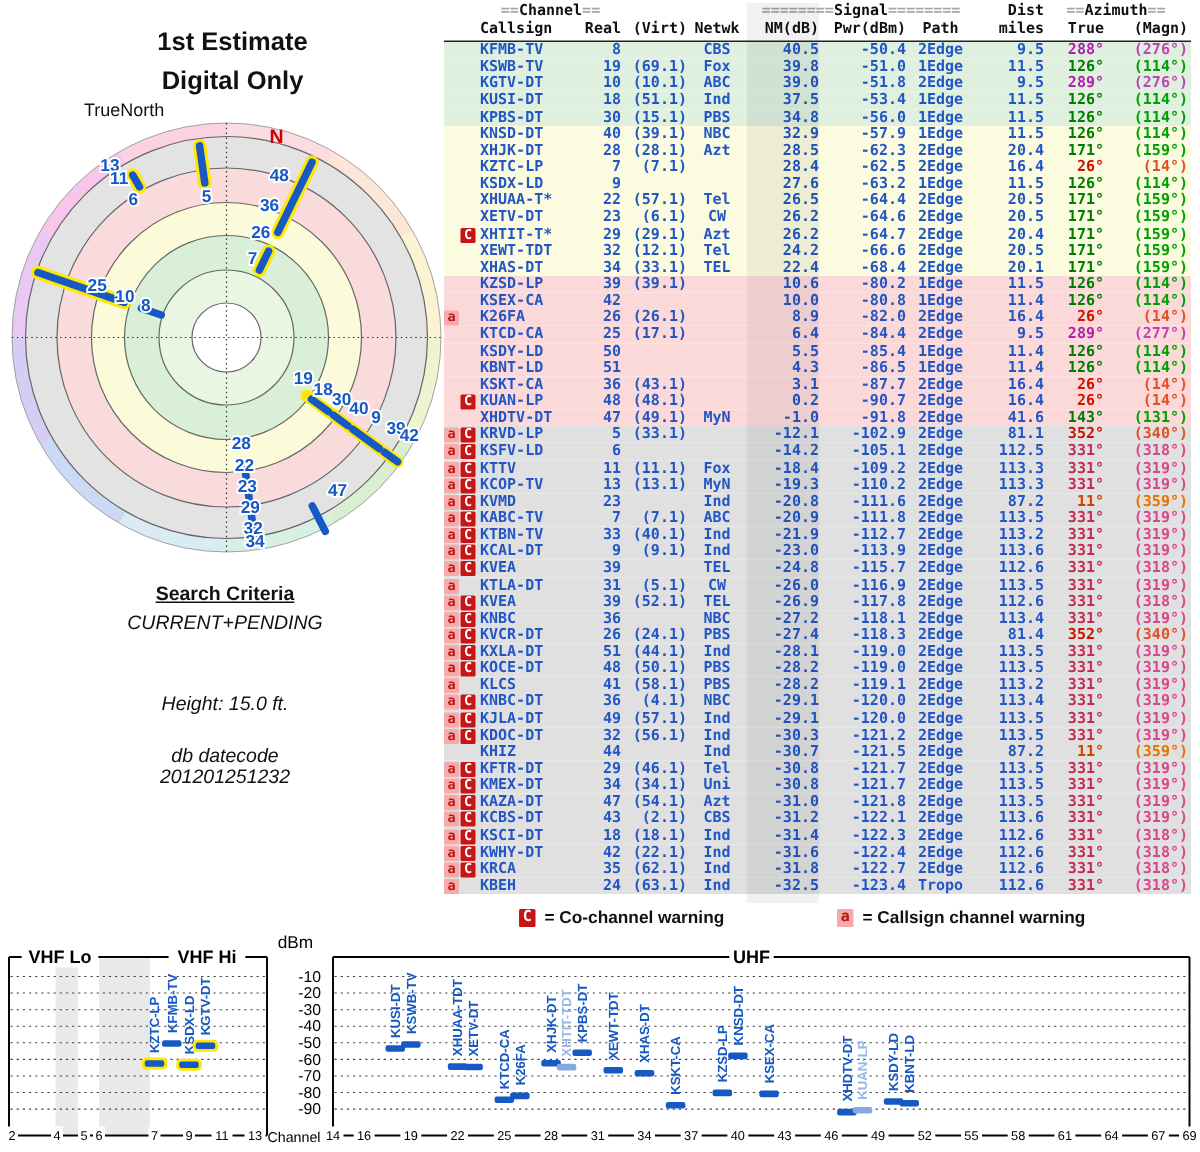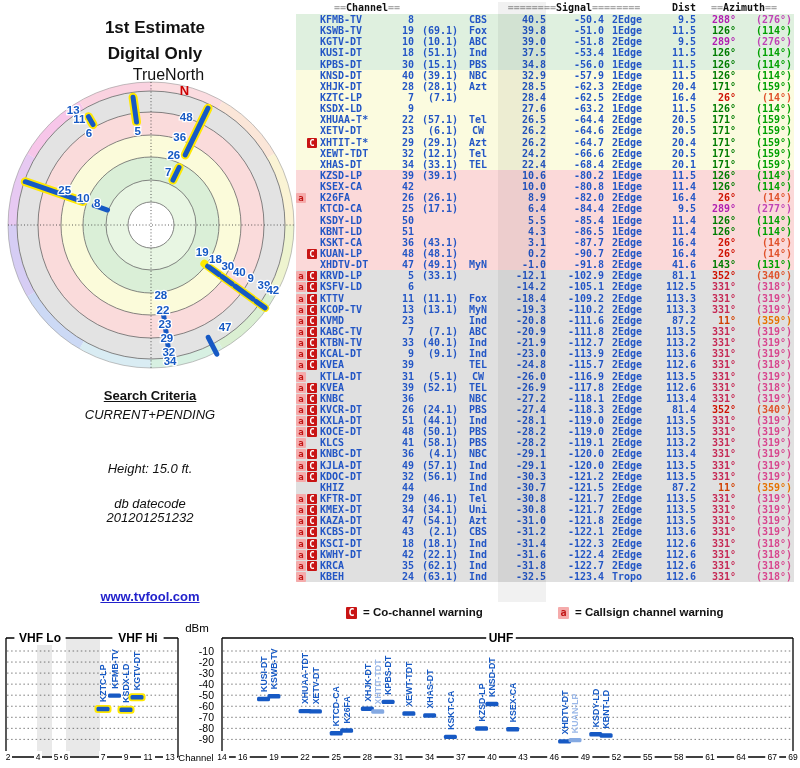--- a/index.html
+++ b/index.html
@@ -3,21 +3,21 @@
 <meta charset="utf-8">
 <style>
   html,body{margin:0;padding:0;background:#fff;}
   #page{position:relative;width:800px;height:768px;background:#fff;overflow:hidden;
         font-family:"Liberation Sans",sans-serif;color:#111;}
   
   .title1{position:absolute;left:60px;top:18px;width:190px;text-align:center;
           font-size:17px;font-weight:bold;}
   .title2{position:absolute;left:60px;top:44px;width:190px;text-align:center;
           font-size:17px;font-weight:bold;}
-  .truenorth{position:absolute;left:76px;top:66px;width:185px;text-align:center;font-size:16px;}
+  .truenorth{position:absolute;left:56px;top:66px;width:185px;font-size:12px;}
   #radar{position:absolute;left:0px;top:78px;}
   .sc-head{position:absolute;left:50px;top:388px;width:200px;text-align:center;
            font-size:13px;font-weight:bold;text-decoration:underline;}
   .sc-l{position:absolute;left:30px;width:240px;text-align:center;font-size:13px;font-style:italic;}
   .tvfool{position:absolute;left:50px;top:589px;width:200px;text-align:center;
           font-size:13px;font-weight:bold;}
   .tvfool a{color:#2222cc;}
   
   #tbl{position:absolute;left:296px;top:2px;width:498px;
        font-family:"DejaVu Sans Mono",monospace;font-weight:bold;font-size:10px;}
@@ -117,26 +117,24 @@
       <text x="166.8657335094475" y="263.890559836539" fill="#1659c4" font-size="11.5" font-weight="bold" text-anchor="middle" stroke="#fff" stroke-width="2.5" paint-order="stroke" font-family="&quot;Liberation Sans&quot;,sans-serif">29</text>
       <text x="168.8141569228884" y="277.754312798921" fill="#1659c4" font-size="11.5" font-weight="bold" text-anchor="middle" stroke="#fff" stroke-width="2.5" paint-order="stroke" font-family="&quot;Liberation Sans&quot;,sans-serif">32</text>
       <text x="170.066714831529" y="286.6667254175951" fill="#1659c4" font-size="11.5" font-weight="bold" text-anchor="middle" stroke="#fff" stroke-width="2.5" paint-order="stroke" font-family="&quot;Liberation Sans&quot;,sans-serif">34</text>
     </svg>
 
 <div class="sc-head">Search Criteria</div>
 <div class="sc-l" style="top:407px">CURRENT+PENDING</div>
 <div class="sc-l" style="top:461px">Height: 15.0 ft.</div>
 <div class="sc-l" style="top:496px">db datecode</div>
 <div class="sc-l" style="top:510px">201201251232</div>
-<div class="tvfool">
-  <a href="#">www.tvfool.com</a>
-</div>
 
 <div id="tbl">
       <div class="trow hgrow"><div style="grid-column: 1 / span 2;"></div><div class="c-c" style="grid-column: 3 / span 2;"><span class="eq">==</span><span class="hw">Channel</span><span class="eq">==</span></div><div style="grid-column: 6;"></div><div class="c-c" style="grid-column: 7 / span 3;"><span class="eq">========</span><span class="hw">Signal</span><span class="eq">========</span></div><div class="c-r hw" style="grid-column: 10;">Dist</div><div class="c-c" style="grid-column: 11 / span 2;"><span class="eq">==</span><span class="hw">Azimuth</span><span class="eq">==</span></div></div>
+      <div class="trow hrow"><div class=" hw"></div><div class=" hw"></div><div class="c-l hw">Callsign</div><div class="c-r hw">Real</div><div class="c-r hw">(Virt)</div><div class="c-c hw">Netwk</div><div class="c-r hw">NM(dB)</div><div class="c-r hw">Pwr(dBm)</div><div class="c-c hw">Path</div><div class="c-r hw">miles</div><div class="c-r hw">True</div><div class="c-r hw">(Magn)</div></div>
       <div class="trow b-g"><div></div><div></div><div class="c-l blue">KFMB-TV</div><div class="c-r blue">8</div><div class="c-r blue"></div><div class="c-c blue">CBS</div><div class="c-r blue">40.5</div><div class="c-r blue">-50.4</div><div class="c-c blue">2Edge</div><div class="c-r blue">9.5</div><div class="c-r" style="color: rgb(177, 30, 177);">288°</div><div class="c-r" style="color: rgb(192, 67, 182);">(276°)</div></div>
       <div class="trow b-g"><div></div><div></div><div class="c-l blue">KSWB-TV</div><div class="c-r blue">19</div><div class="c-r blue">(69.1)</div><div class="c-c blue">Fox</div><div class="c-r blue">39.8</div><div class="c-r blue">-51.0</div><div class="c-c blue">1Edge</div><div class="c-r blue">11.5</div><div class="c-r" style="color: rgb(0, 124, 0);">126°</div><div class="c-r" style="color: rgb(0, 160, 0);">(114°)</div></div>
       <div class="trow b-g"><div></div><div></div><div class="c-l blue">KGTV-DT</div><div class="c-r blue">10</div><div class="c-r blue">(10.1)</div><div class="c-c blue">ABC</div><div class="c-r blue">39.0</div><div class="c-r blue">-51.8</div><div class="c-c blue">2Edge</div><div class="c-r blue">9.5</div><div class="c-r" style="color: rgb(177, 30, 177);">289°</div><div class="c-r" style="color: rgb(192, 67, 182);">(276°)</div></div>
       <div class="trow b-g"><div></div><div></div><div class="c-l blue">KUSI-DT</div><div class="c-r blue">18</div><div class="c-r blue">(51.1)</div><div class="c-c blue">Ind</div><div class="c-r blue">37.5</div><div class="c-r blue">-53.4</div><div class="c-c blue">1Edge</div><div class="c-r blue">11.5</div><div class="c-r" style="color: rgb(0, 124, 0);">126°</div><div class="c-r" style="color: rgb(0, 160, 0);">(114°)</div></div>
       <div class="trow b-g"><div></div><div></div><div class="c-l blue">KPBS-DT</div><div class="c-r blue">30</div><div class="c-r blue">(15.1)</div><div class="c-c blue">PBS</div><div class="c-r blue">34.8</div><div class="c-r blue">-56.0</div><div class="c-c blue">1Edge</div><div class="c-r blue">11.5</div><div class="c-r" style="color: rgb(0, 124, 0);">126°</div><div class="c-r" style="color: rgb(0, 160, 0);">(114°)</div></div>
       <div class="trow b-y"><div></div><div></div><div class="c-l blue">KNSD-DT</div><div class="c-r blue">40</div><div class="c-r blue">(39.1)</div><div class="c-c blue">NBC</div><div class="c-r blue">32.9</div><div class="c-r blue">-57.9</div><div class="c-c blue">1Edge</div><div class="c-r blue">11.5</div><div class="c-r" style="color: rgb(0, 124, 0);">126°</div><div class="c-r" style="color: rgb(0, 160, 0);">(114°)</div></div>
       <div class="trow b-y"><div></div><div></div><div class="c-l blue">XHJK-DT</div><div class="c-r blue">28</div><div class="c-r blue">(28.1)</div><div class="c-c blue">Azt</div><div class="c-r blue">28.5</div><div class="c-r blue">-62.3</div><div class="c-c blue">2Edge</div><div class="c-r blue">20.4</div><div class="c-r" style="color: rgb(0, 124, 0);">171°</div><div class="c-r" style="color: rgb(0, 160, 0);">(159°)</div></div>
       <div class="trow b-y"><div></div><div></div><div class="c-l blue">KZTC-LP</div><div class="c-r blue">7</div><div class="c-r blue">(7.1)</div><div class="c-c blue"></div><div class="c-r blue">28.4</div><div class="c-r blue">-62.5</div><div class="c-c blue">2Edge</div><div class="c-r blue">16.4</div><div class="c-r" style="color: rgb(207, 17, 0);">26°</div><div class="c-r" style="color: rgb(224, 81, 42);">(14°)</div></div>
       <div class="trow b-y"><div></div><div></div><div class="c-l blue">KSDX-LD</div><div class="c-r blue">9</div><div class="c-r blue"></div><div class="c-c blue"></div><div class="c-r blue">27.6</div><div class="c-r blue">-63.2</div><div class="c-c blue">1Edge</div><div class="c-r blue">11.5</div><div class="c-r" style="color: rgb(0, 124, 0);">126°</div><div class="c-r" style="color: rgb(0, 160, 0);">(114°)</div></div>
       <div class="trow b-y"><div></div><div></div><div class="c-l blue">XHUAA-T*</div><div class="c-r blue">22</div><div class="c-r blue">(57.1)</div><div class="c-c blue">Tel</div><div class="c-r blue">26.5</div><div class="c-r blue">-64.4</div><div class="c-c blue">2Edge</div><div class="c-r blue">20.5</div><div class="c-r" style="color: rgb(0, 124, 0);">171°</div><div class="c-r" style="color: rgb(0, 160, 0);">(159°)</div></div>

